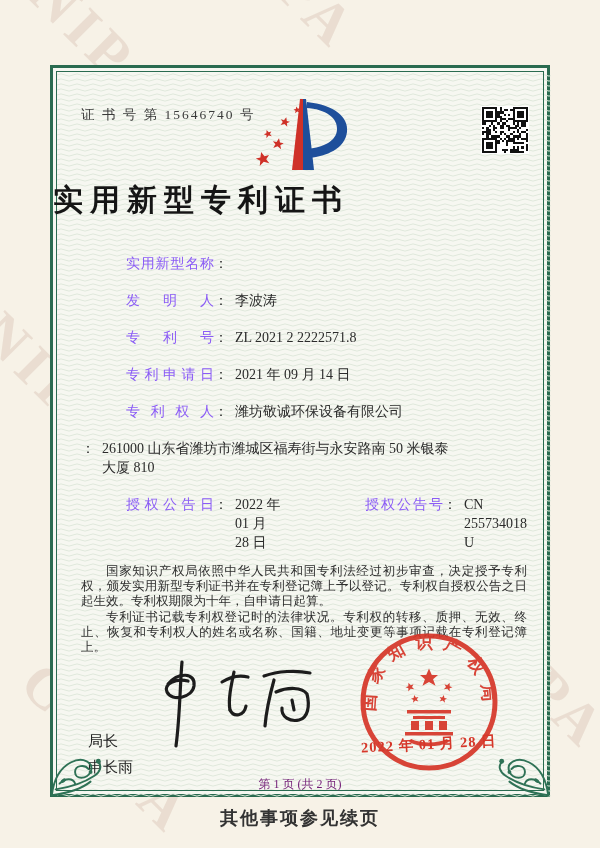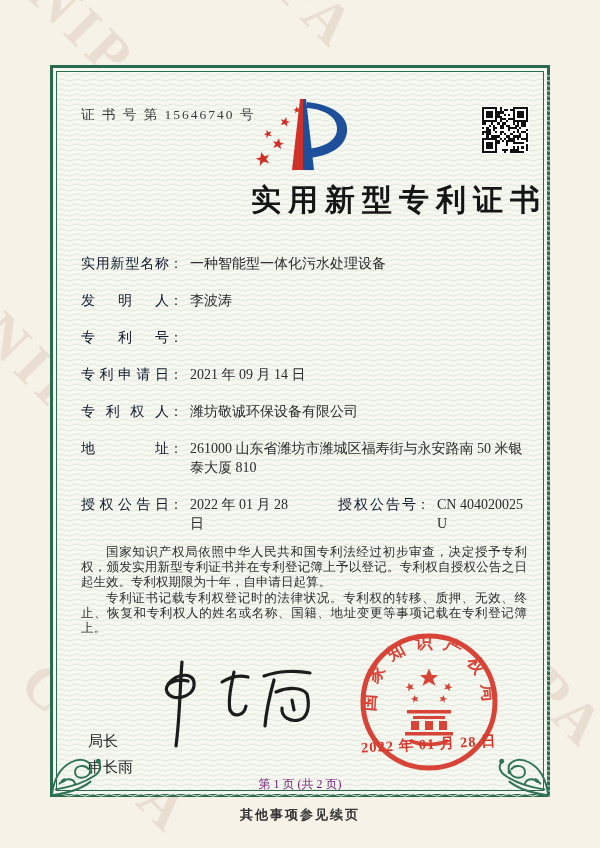--- a/index.html
+++ b/index.html
@@ -33,49 +33,49 @@
   .wavy-bg { position:absolute; inset:4px; z-index:0; }
   .frame-content { position:absolute; inset:0; z-index:2;padding-left:32px; }
   .cert-no {
     position:absolute; left:28px; top:38px;
     font-size:13.5px; letter-spacing:2px; color:#3a3a3a;
   }
   .logo { position:absolute; left:193px; top:28px; width:115px; height:82px; }
   .qr { position:absolute; right:18px; top:38px; width:48px; height:48px; background:#fff; padding:1px; }
   .title {
     position:absolute; left:0; right:0; top:112px;
-    text-align:right; font-size:30px; font-weight:bold;
+    text-align:left; font-size:30px; font-weight:bold;
     letter-spacing:7px; color:#151515;
   }
   .fields { position:absolute; left:28px; right:20px; top:186px; font-size:14px; }
   .frow { display:flex; margin-bottom:18px; line-height:19px; }
   .flabel {
     display:inline-block; width:88px;
     text-align:justify; text-align-last:justify;
-    flex:0 0 88px; color:#0f172a;
+    flex:0 0 88px; color:#8b5cf6;margin-left:45px;
   }
   .fcolon { flex:0 0 auto; }
   .fvalue { margin-left:7px; max-width:348px; }
   .frow-double { display:flex; margin-bottom:0; line-height:19px; }
   .pair2 { margin-left:38px; display:flex; }
   .pair2 .flabel { width:78px; flex:0 0 78px; }
   .legal { margin-top:12px; font-size:12.5px; line-height:15px; text-align:justify; color:#2e2e2e; }
   .legal p { text-indent:2em; margin-bottom:1px; }
   .sig-block { position:absolute; left:35px; top:620px; font-size:15px; line-height:26px; color:#222;margin-top:40px; }
   .sig-svg { position:absolute; left:85px; top:582px; width:195px; height:105px; }
   .seal { position:absolute; left:300px; top:558px; width:152px; height:152px; opacity:0.93; }
   .seal-date {
     position:absolute; left:308px; top:666px; width:170px;
     color:#d6372a; font-size:14.5px; font-weight:bold; letter-spacing:1px;
     transform:rotate(-3deg); text-align:left; white-space:nowrap;
   }
   .page-info { position:absolute; left:0; right:0; top:708px; text-align:center; font-size:12px; color:#701a75; }
   .footer-note {
     position:absolute; left:0; right:0; top:806px; text-align:center;
-    font-size:13px; font-weight:600; color:#333; letter-spacing:2px; z-index:3;
+    font-size:18px; font-weight:600; color:#333; letter-spacing:2px; z-index:3;
   }
   .flourish { position:absolute; width:62px; height:62px; z-index:3; }
   .flourish.bl { left:-7px; bottom:-7px; }
   .flourish.br { right:-7px; bottom:-7px; transform:scaleX(-1); }
 </style>
 </head>
 <body>
 
 <span class="watermark" style="left:-25px; top:-8px;">CNIPA</span>
 <span class="watermark" style="left:165px; top:-70px;">CNIPA</span>
@@ -281,54 +281,53 @@
           <rect x="2" y="16" width="3" height="3"></rect>
         </g>
     </svg>
 
     <div class="title">实用新型专利证书</div>
 
     <div class="fields">
       <div class="frow">
         <span class="flabel">实用新型名称</span>
           <span class="fcolon">：</span>
-        <span class="fvalue">一种智能型一体化污水处理设备</span>
       </div>
       <div class="frow">
         <span class="flabel">发明人</span>
           <span class="fcolon">：</span>
         <span class="fvalue">李波涛</span>
       </div>
       <div class="frow">
         <span class="flabel">专利号</span>
           <span class="fcolon">：</span>
+        <span class="fvalue">ZL 2021 2 2222571.8</span>
       </div>
       <div class="frow">
         <span class="flabel">专利申请日</span>
           <span class="fcolon">：</span>
         <span class="fvalue">2021 年 09 月 14 日</span>
       </div>
       <div class="frow">
         <span class="flabel">专利权人</span>
           <span class="fcolon">：</span>
         <span class="fvalue">潍坊敬诚环保设备有限公司</span>
       </div>
       <div class="frow">
-        <span class="flabel">地址</span>
           <span class="fcolon">：</span>
         <span class="fvalue">261000 山东省潍坊市潍城区福寿街与永安路南 50 米银泰大厦 810</span>
       </div>
       <div class="frow frow-double">
         <span class="flabel">授权公告日</span>
           <span class="fcolon">：</span>
         <span class="fvalue">2022 年 01 月 28 日</span>
         <span class="pair2">
           <span class="flabel">授权公告号</span>
             <span class="fcolon">：</span>
-          <span class="fvalue">CN 404020025 U</span>
+          <span class="fvalue">CN 255734018 U</span>
         </span>
       </div>
 
       <div class="legal">
         <p>国家知识产权局依照中华人民共和国专利法经过初步审查，决定授予专利权，颁发实用新型专利证书并在专利登记簿上予以登记。专利权自授权公告之日起生效。专利权期限为十年，自申请日起算。</p>
         <p>专利证书记载专利权登记时的法律状况。专利权的转移、质押、无效、终止、恢复和专利权人的姓名或名称、国籍、地址变更等事项记载在专利登记簿上。</p>
       </div>
     </div>
 
     <div class="sig-block">

